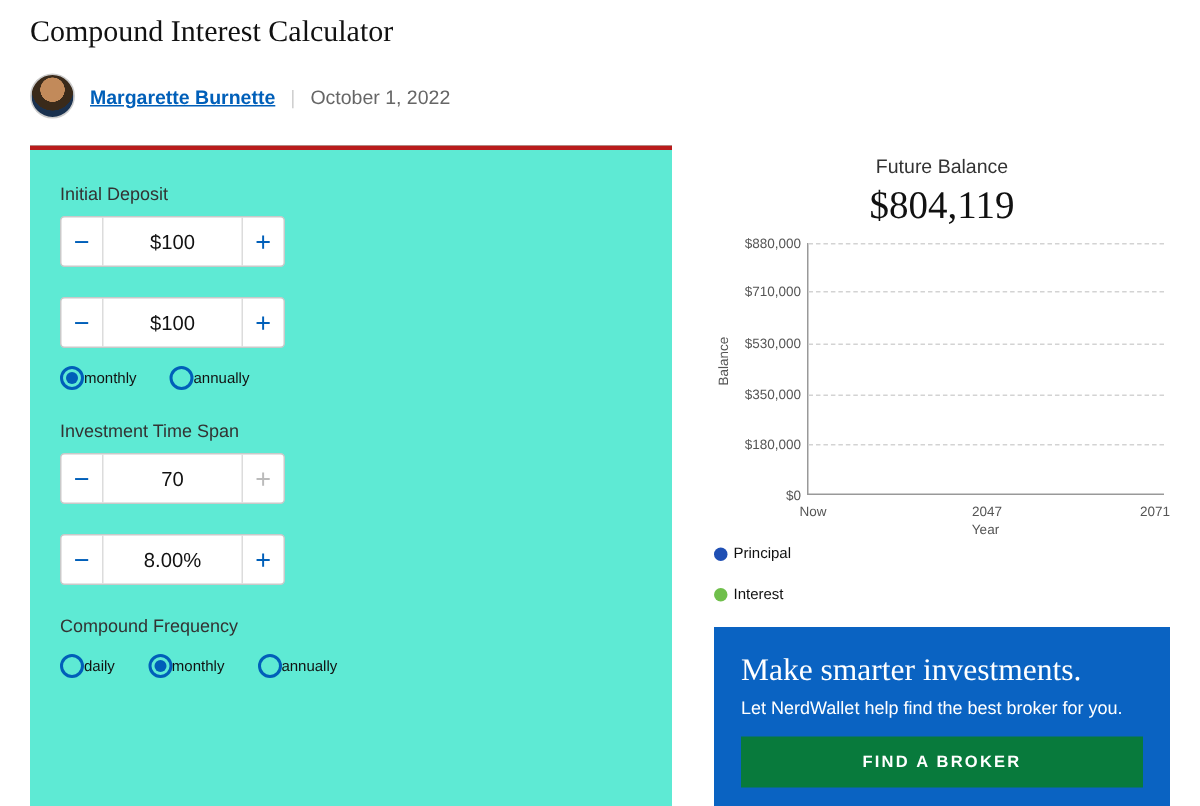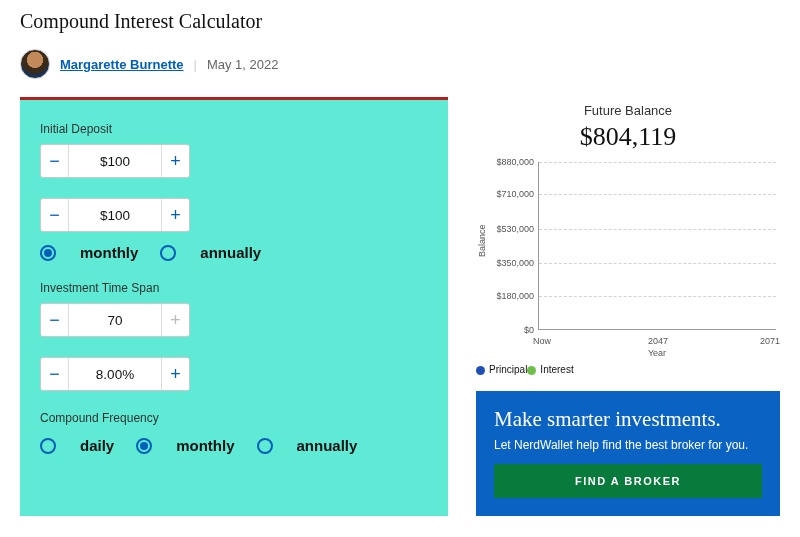--- a/index.html
+++ b/index.html
@@ -61,22 +61,22 @@
   .stepper button:first-child { border-right: 1px solid #dcdcdc; }
   .stepper button:last-child  { border-left: 1px solid #dcdcdc; }
   .stepper button.disabled { color: #bbb; }
   .stepper .value {
     flex: 1;
     display: flex; align-items: center; justify-content: center;
     font-size: 13.5px;
   }
   .radio-row { display: flex; gap: 22px; margin-top: 12px; }
   .radio {
-    display: flex; align-items: center; gap: 24px;
-    font-size: 15px; cursor: pointer; font-weight: bold;
+    display: flex; align-items: center; gap: 0;
+    font-size: 10px; cursor: pointer;
   }
   .radio-circle {
     width: 16px; height: 16px; border-radius: 50%;
     border: 2px solid #005fb9;
     display: inline-flex; align-items: center; justify-content: center;
   }
   .radio-circle.on::after {
     content: ""; width: 8px; height: 8px; border-radius: 50%; background: #005fb9;
   }
   
@@ -114,21 +114,21 @@
     font-size: 9px;
   }
   .x-axis-label {
     position: absolute; left: 50px; right: 0; bottom: -6px;
     text-align: center; font-size: 9px;
   }
   .bars { position: absolute; left: 0; right: 0; bottom: 0; top: 0; display: flex; align-items: flex-end; gap: 1px; padding: 0 2px; }
   .bar { flex: 1; position: relative; }
   .bar .int { position: absolute; left: 0; right: 0; bottom: 0; background: #6fbf4b; }
   .bar .pri { position: absolute; left: 0; right: 0; bottom: 0; background: #1f4fb4; }
-  .legend { display: flex; font-size: 10px; margin: 12px 2px 0 0; }
+  .legend { display: flex; gap: 16px; justify-content: flex-end; font-size: 10px; margin: 12px 2px 0 0; flex-direction: column; }
   .legend span.dot { width: 9px; height: 9px; border-radius: 50%; display: inline-block; margin-right: 4px; vertical-align: middle; }
   .ad {
     margin-top: 16px;
     background: #0a63c2;
     color: #fff;
     padding: 16px 18px 18px 18px;
   }
   .ad-head { font-family: Georgia, serif; font-size: 21px; margin-bottom: 6px; }
   .ad-sub { font-size: 12px; margin-bottom: 12px; }
   .ad-btn {
@@ -141,21 +141,21 @@
 </style>
 </head>
 <body>
 
 <h1>Compound Interest Calculator</h1>
 
 <div class="byline">
   <div class="avatar"></div>
   <a class="author">Margarette Burnette</a>
   <span class="divider">|</span>
-  <span class="date">May 1, 2022</span>
+  <span class="date">October 1, 2022</span>
 </div>
 
 <div class="cols">
 
   <div class="panel">
 
     <div class="field">
       <div class="field-label">Initial Deposit</div>
       <div class="stepper">
         <button>−</button>

